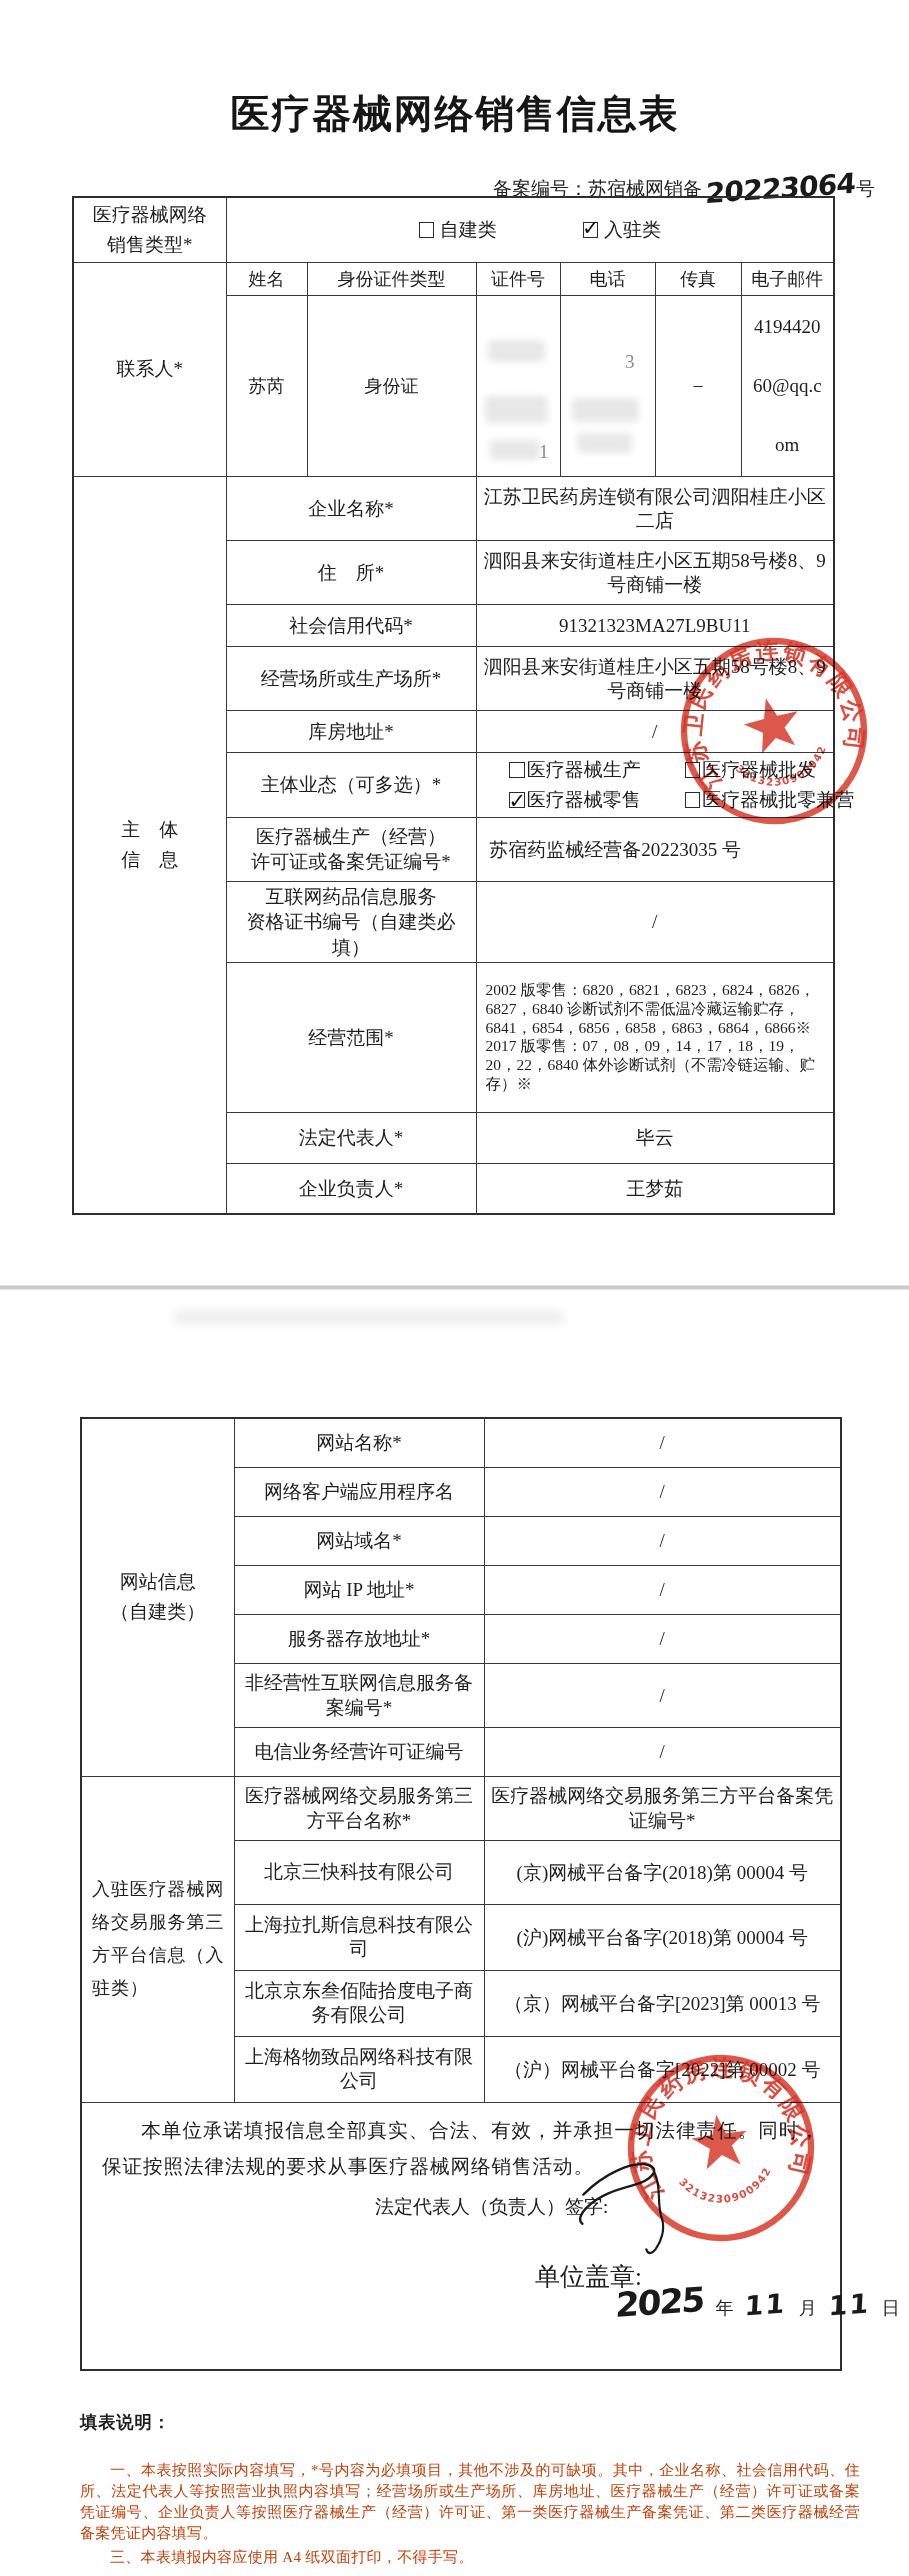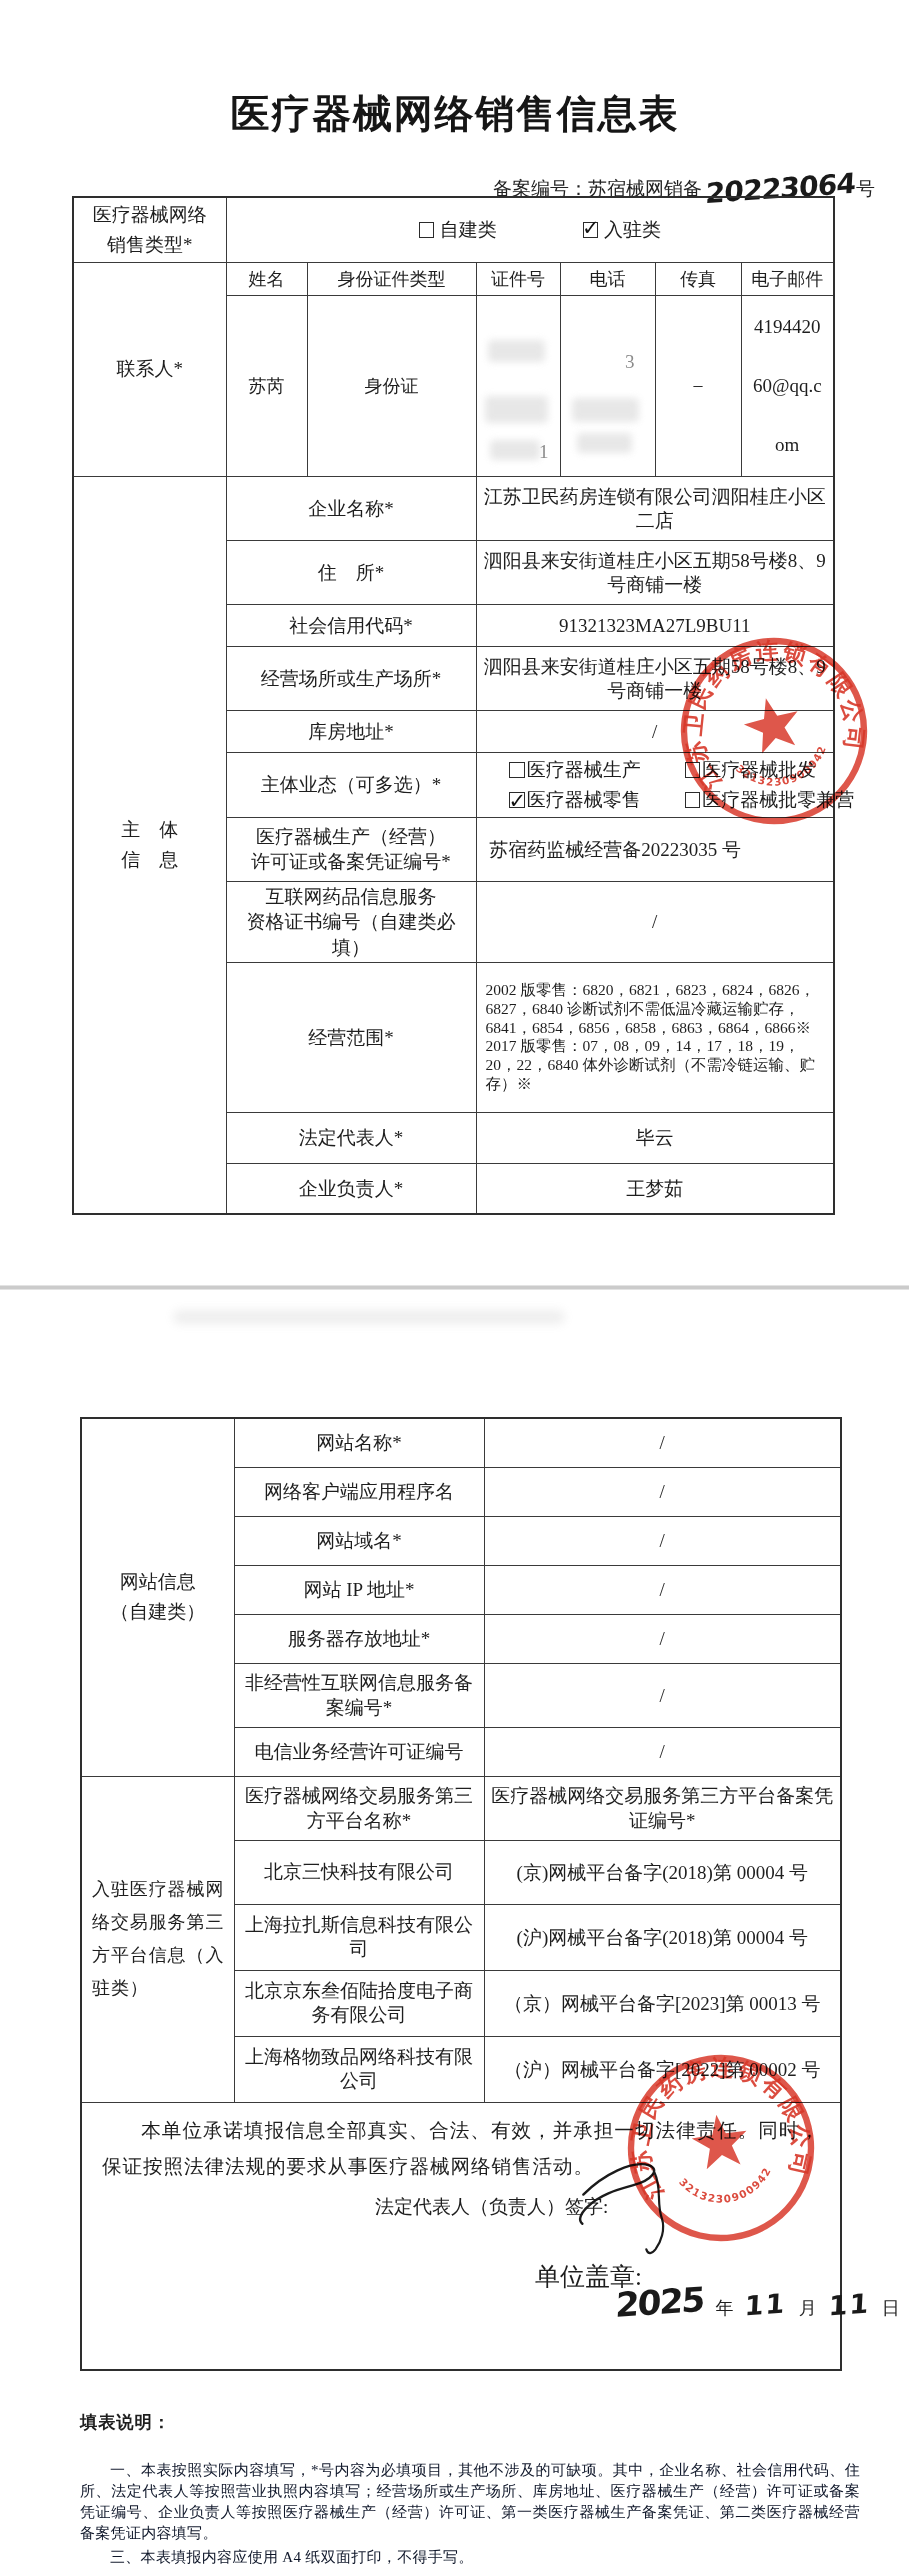--- a/index.html
+++ b/index.html
@@ -52,21 +52,21 @@
   .date-year{font-size:34px;letter-spacing:-1.8px;}
   .date-num{font-size:27px;letter-spacing:1.8px;}
 
   
   .stamp{position:absolute;mix-blend-mode:multiply;}
   .sig-svg{position:absolute;left:494px;top:44px;}
 
   
   .notes{top:2410px;left:80px;width:780px;}
   .notes-heading{font-size:17.3px;font-weight:700;margin-bottom:26px;letter-spacing:0.9px;}
-  .notes p{margin:2.7px 0;font-size:15px;line-height:21px;text-indent:2em;letter-spacing:0.3px;text-align:justify;color:#0f172a;}
+  .notes p{margin:2.7px 0;font-size:15px;line-height:21px;text-indent:2em;letter-spacing:0.3px;text-align:justify;color:#c2410c;}
 </style>
 </head>
 <body>
 
 <div class="abs doc-title">医疗器械网络销售信息表</div>
 
 <div class="abs filing-line">
   <span>备案编号：苏宿械网销备</span>
   <span class="hand filing-num">20223064</span>
   <span>号</span>

